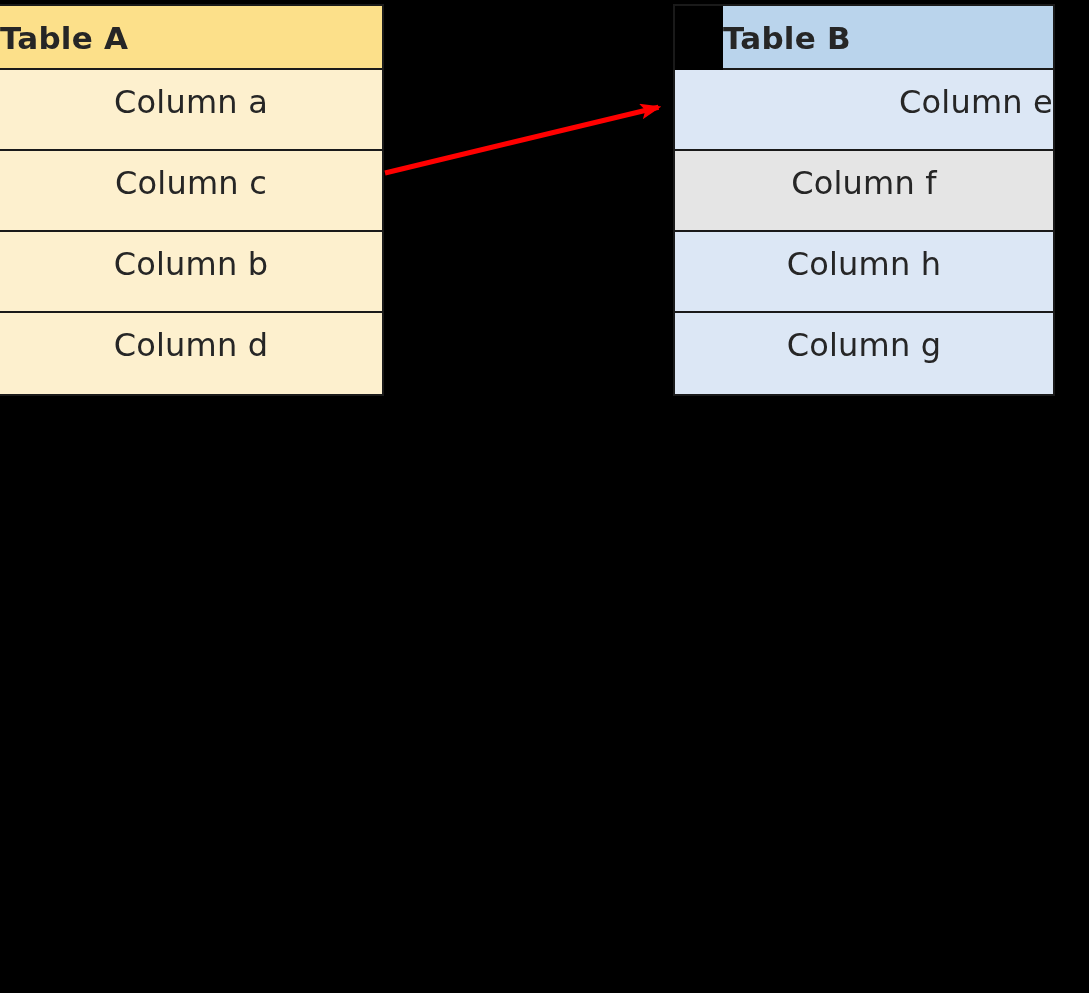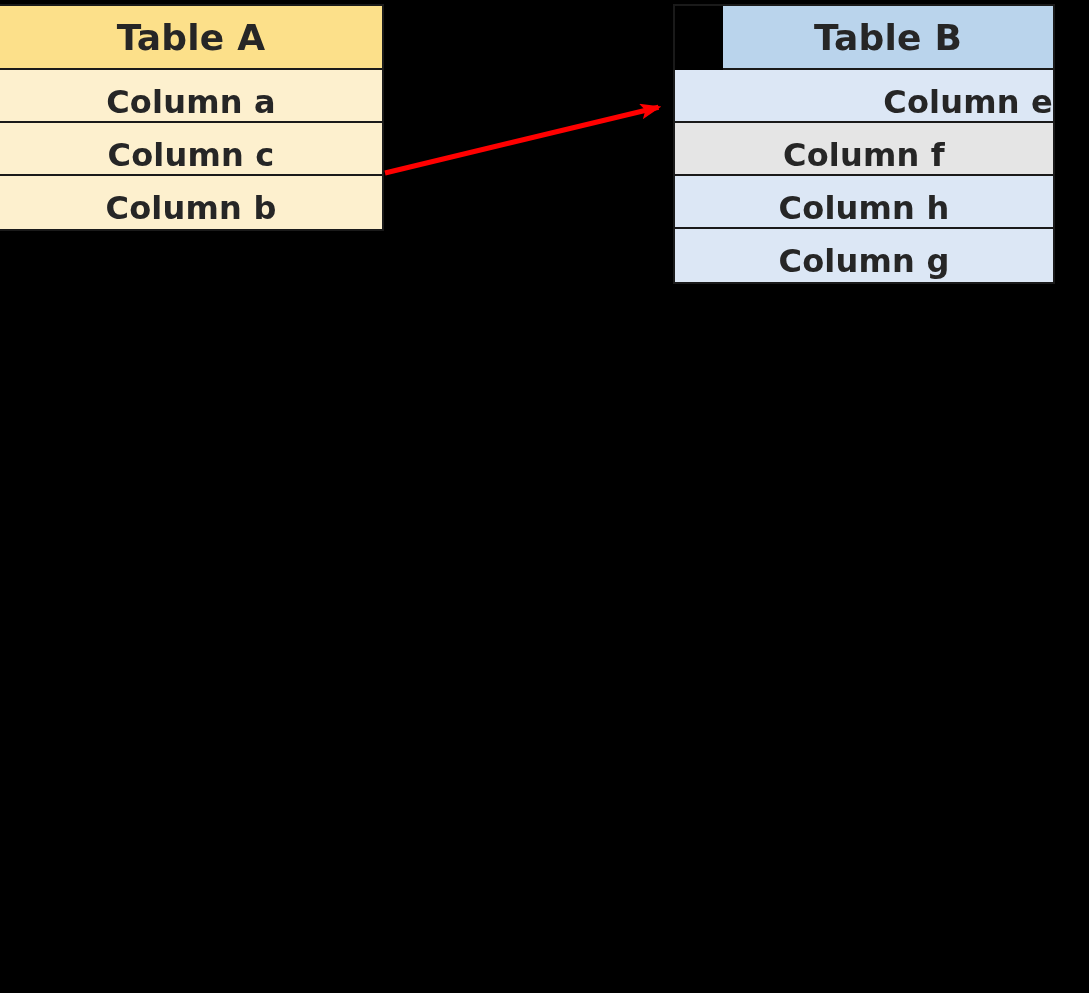--- a/index.html
+++ b/index.html
@@ -21,36 +21,35 @@
     position: absolute;
     box-sizing: border-box;
     border: 2px solid #1a1a1a;
     display: flex;
     flex-direction: column;
   }
   .entity-header {
     box-sizing: border-box;
     height: 64px;
     line-height: 64px;
-    text-align: center;
-    font-size: 36px;
+    font-size: 31px;
     font-weight: bold;
     color: #262626;
     border-bottom: 2px solid #1a1a1a;
     letter-spacing: 0.2px;
     white-space: nowrap;
     overflow: hidden;
   }
   .entity-row {
     box-sizing: border-box;
-    height: 53px;
+    height: 81px;
     line-height: 65px;
     text-align: center;
     font-size: 32px;
-    font-weight: bold;
+    font-weight: normal;
     color: #262626;
     border-bottom: 2px solid #1a1a1a;
     letter-spacing: 0.2px;
     white-space: nowrap;
     overflow: hidden;
   }
   .entity-row:last-child {
     border-bottom: none;
   }
 
@@ -85,20 +84,21 @@
 </head>
 <body>
 
 <div id="canvas" style="background: rgb(0, 0, 0);">
 
   <div class="entity-table" id="table-a" style="border-color: rgb(26, 26, 26);">
     <div class="entity-header" style="background: rgb(252, 224, 138); border-bottom-color: rgb(26, 26, 26);">Table A</div>
     <div class="entity-row" style="background: rgb(253, 240, 206); border-bottom-color: rgb(26, 26, 26);">Column a</div>
     <div class="entity-row" style="background: rgb(253, 240, 206); border-bottom-color: rgb(26, 26, 26);">Column c</div>
     <div class="entity-row" style="background: rgb(253, 240, 206); border-bottom-color: rgb(26, 26, 26);">Column b</div>
+    <div class="entity-row" style="background: rgb(253, 240, 206); border-bottom-color: rgb(26, 26, 26);">Column d</div>
   </div>
 
   <div class="entity-table" id="table-b" style="border-color: rgb(26, 26, 26);">
     <div class="entity-header" style="background: rgb(186, 212, 236); border-bottom-color: rgb(26, 26, 26);">Table B</div>
     <div class="entity-row" style="background: rgb(220, 231, 245); border-bottom-color: rgb(26, 26, 26); text-align: right;">Column e</div>
     <div class="entity-row" style="background: #e5e5e5; border-bottom-color: rgb(26, 26, 26);">Column f</div>
     <div class="entity-row" style="background: rgb(220, 231, 245); border-bottom-color: rgb(26, 26, 26);">Column h</div>
     <div class="entity-row" style="background: rgb(220, 231, 245); border-bottom-color: rgb(26, 26, 26);">Column g</div>
   </div>
 

